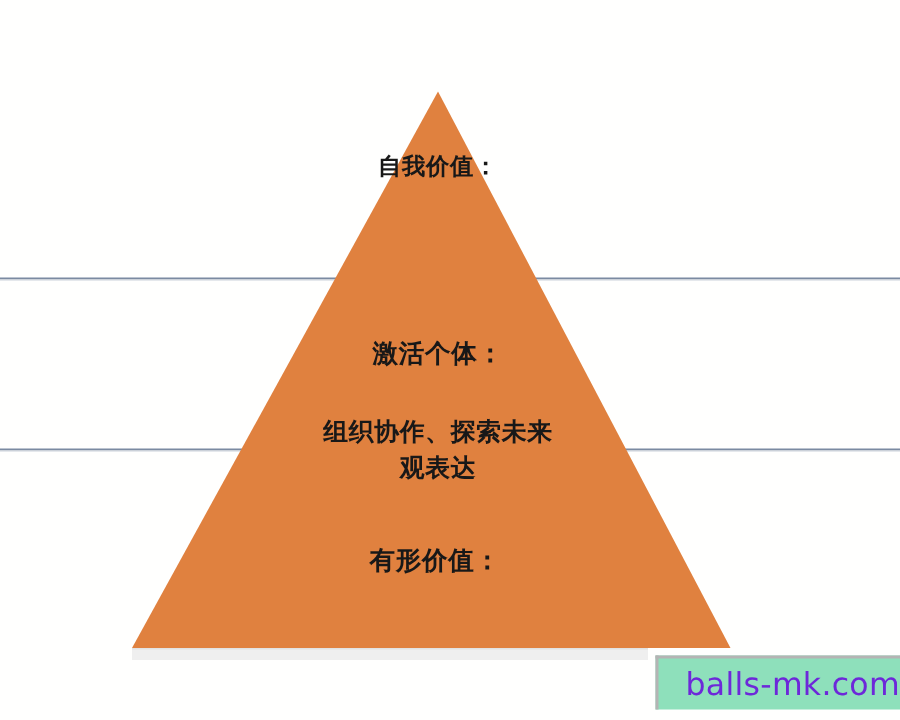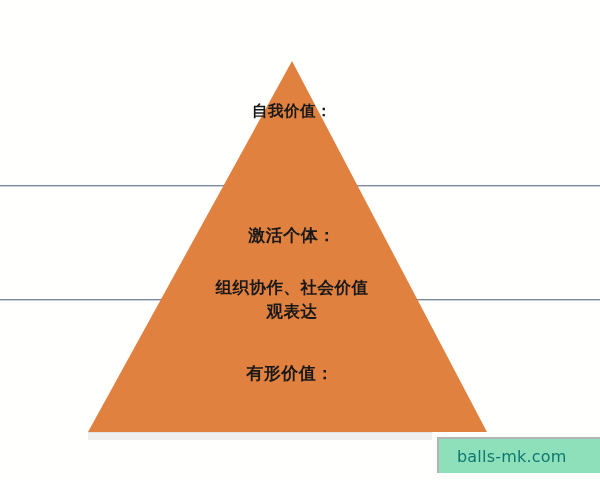--- a/index.html
+++ b/index.html
@@ -116,22 +116,22 @@
     border-left: 2px solid #b4b4b4;
     border-top: 2px solid #b4b4b4;
     box-sizing: border-box;
     display: flex;
     align-items: center;
     justify-content: flex-start;
     padding-left: 18px;
   }
   #watermark-text {
     font-family: "DejaVu Sans", "Liberation Sans", sans-serif;
-    font-size: 16px;
-    color: #0f766e;
+    font-size: 21px;
+    color: #6d28d9;
     letter-spacing: 0.2px;
   }
 </style>
 </head>
 <body>
 
 <div id="canvas">
 
   <div class="divider" id="divider-top" style="top: 185px;"></div>
   <div class="divider" id="divider-bottom" style="top: 299px;"></div>
@@ -141,21 +141,21 @@
   <svg id="pyramid" viewBox="0 0 600 480" width="600" height="480">
     <polygon points="292,61 487,432 88,432" fill="#e0813f"></polygon>
   </svg>
 
   <div class="tier-text" id="tier-self">
     <span class="tier-title">自我价值：</span>
   </div>
 
   <div class="tier-text" id="tier-social">
     <span class="tier-title">激活个体：</span>
-    <span class="tier-body">组织协作、社会价值
+    <span class="tier-body">组织协作、探索未来
 观表达</span>
   </div>
 
   <div class="tier-text" id="tier-tangible">
     <span class="tier-title">有形价值：</span>
   </div>
 
   <div id="watermark">
     <span id="watermark-text">balls-mk.com</span>
   </div>

